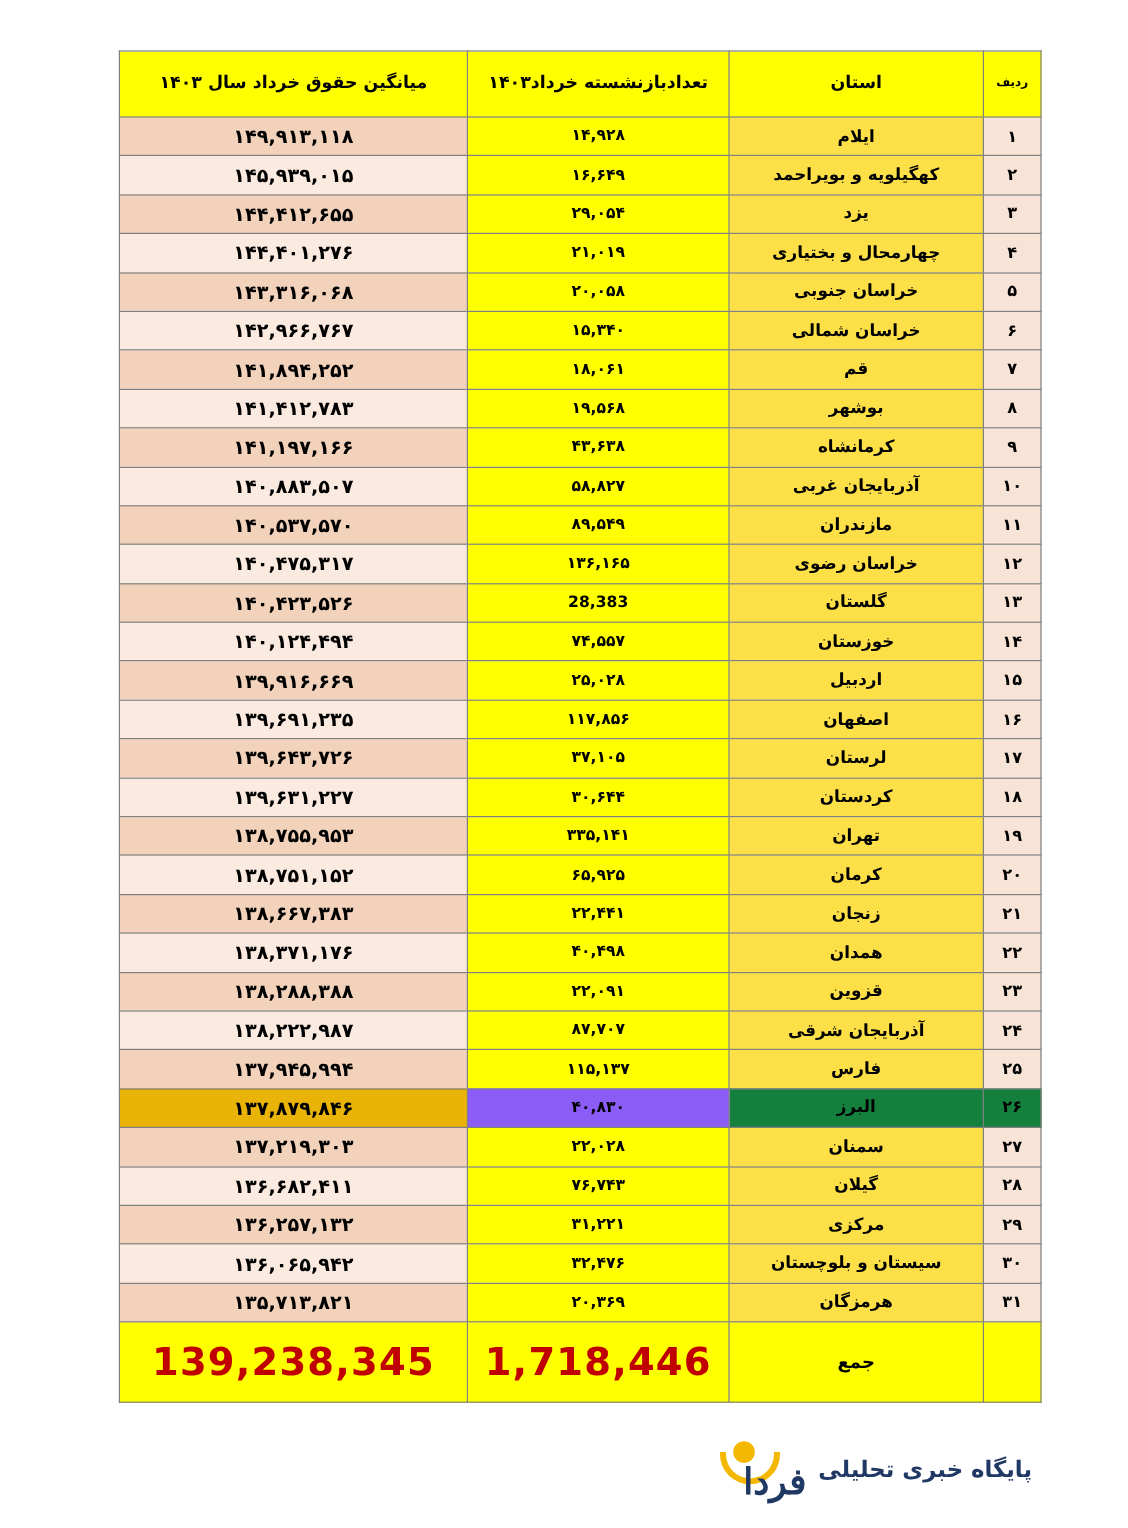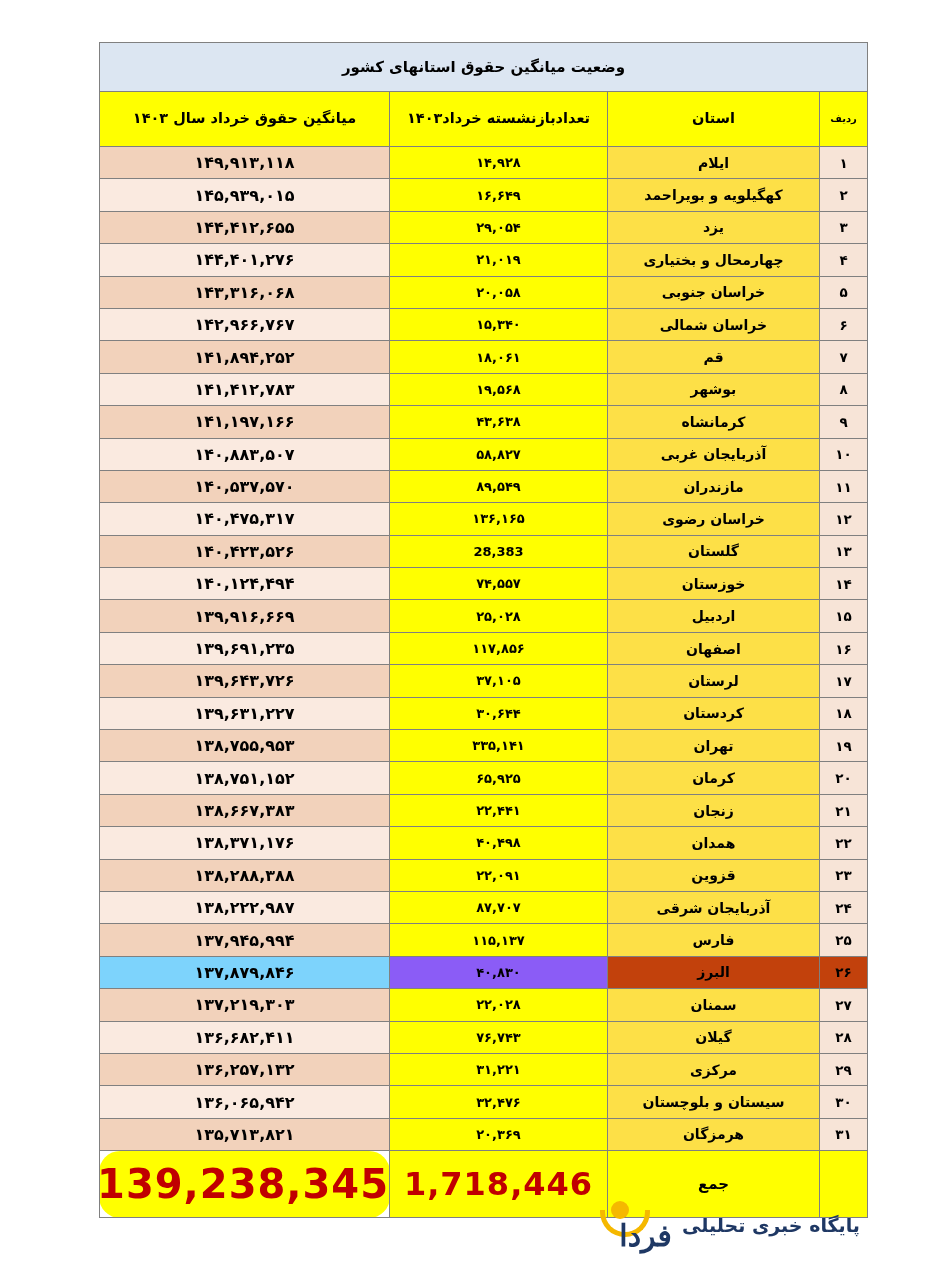--- a/index.html
+++ b/index.html
@@ -61,42 +61,41 @@
   tbody tr td {
     height: 31.4px;
     font-size: 14.5px;
   }
   td.cell-radif { background: #f7e4d7; font-size: 13.5px; }
   td.cell-ostan { background: #fde047; font-size: 14px; }
   td.cell-count { background: #ffff00; font-size: 13px; }
   td.cell-avg   { background: #f2d2bb; font-size: 16px; margin-left: 33px; }
 
   tr.highlight td.cell-radif,
-  tr.highlight td.cell-ostan { background: #c2410c; }
+  tr.highlight td.cell-ostan { background: #15803d; }
   tr.highlight td.cell-count { background: #8b5cf6; }
-  tr.highlight td.cell-avg   { background: #7dd3fc; text-align: center; }
+  tr.highlight td.cell-avg   { background: #eab308; text-align: center; }
 
   tr.alt td.cell-avg { background: #faeae0; }
 
   .total-row td {
     height: 66px;
     background: #ffff00;
   }
   .total-row td.total-empty { background: #ffff00; }
   .total-row td.total-label { font-size: 15px; color: #000; }
   .total-row td.total-count {
     font-size: 32px;
     color: #c00000;
     letter-spacing: 1px;
   }
   .total-row td.total-avg {
-    font-size: 40px;
+    font-size: 32px;
     color: #c00000;
     letter-spacing: 1px;
-    border-radius: 21px;
   }
 
   
   .footer {
     position: absolute;
     left: 0;
     right: 0;
     bottom: 14px;
     height: 62px;
   }
@@ -159,23 +158,20 @@
 <div class="page">
 
   <table class="report">
     <colgroup>
       <col class="c-radif">
       <col class="c-ostan">
       <col class="c-count">
       <col class="c-avg">
     </colgroup>
     <thead>
-      <tr class="title-row">
-        <td colspan="4">وضعیت میانگین حقوق استانهای کشور</td>
-      </tr>
       <tr class="head-row">
         <td class="h-radif">ردیف</td>
         <td>استان</td>
         <td>تعدادبازنشسته خرداد۱۴۰۳</td>
         <td>میانگین حقوق خرداد سال ۱۴۰۳</td>
       </tr>
     </thead>
     <tbody id="tbody">
         <tr>
           <td class="cell-radif">۱</td>

